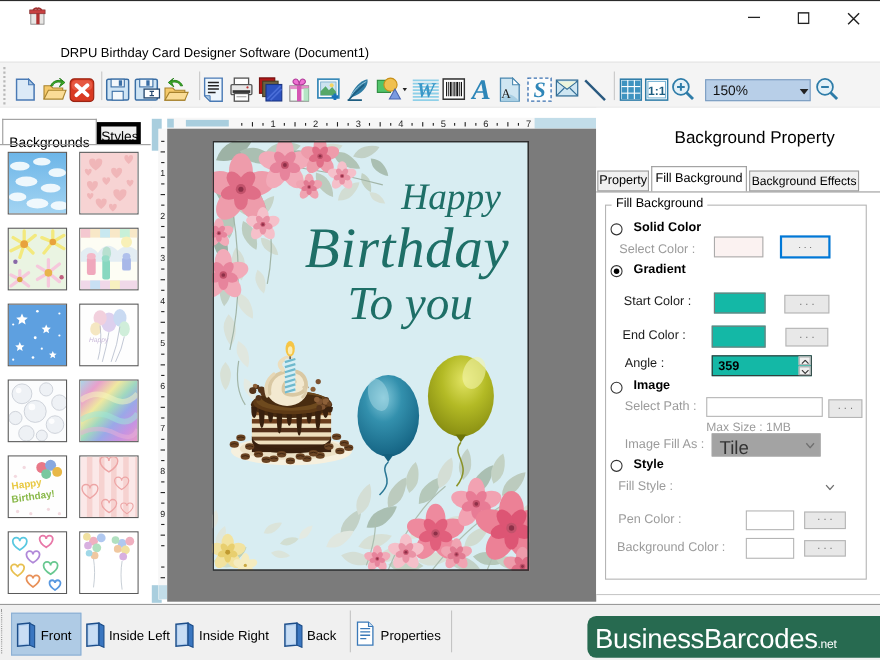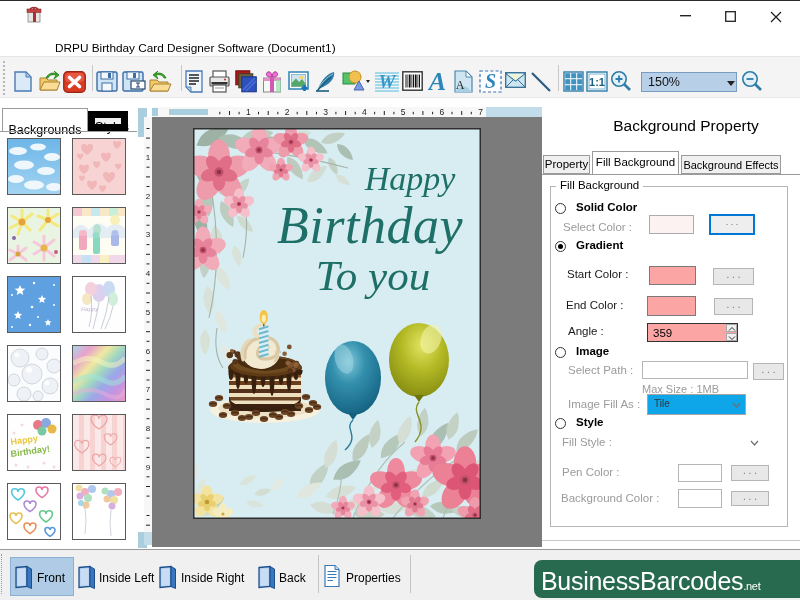--- a/index.html
+++ b/index.html
@@ -22,21 +22,21 @@
 
 #vscroll { left:138px; top:98px; width:9px; height:452px; background:#fff; }
 #vruler { left:144px; top:117px; width:8px; height:428px; background:#f5f5f5; }
 #hruler { left:152px; top:107px; width:390px; height:10px; background:#f8f8f8; }
 
 #canvas { left:152px; top:117px; width:390px; height:430px; background:#7b7b7b; }
 
 #rightpanel { left:542px; top:98px; width:290px; height:443px; background:#fff; border-bottom:1px solid #c8c8c8;}
 .rp-label { position:absolute; font-size:11.5px; color:#9b9b9b; }
 .rp-label-b { position:absolute; font-size:11.5px; color:#000; }
-.rp-box { position:absolute; background:#fca5a5; border:1px solid #7a7a7a; }
+.rp-box { position:absolute; background:#14b8a6; border:1px solid #7a7a7a;font-weight:bold; }
 .rp-btn { position:absolute; background:#e8e8e8; border:1px solid #b5b5b5; color:#777; font-size:10px; text-align:center; }
 .radio { position:absolute; width:11px; height:11px; border:1px solid #333; border-radius:50%; background:#fff; }
 
 #bottombar { left:0; top:549px; width:800px; height:51px; background:#f0f0f0; border-top:1px solid #9a9a9a; }
 .bb-item { position:absolute; top:7px; height:39px; font-size:12px; color:#000; }
 #banner { left:534px; top:560px; width:266px; height:38px; background:#276a50; border-radius:8px 0 0 8px; }
 </style>
 </head>
 <body>
 <div id="app">
@@ -219,21 +219,21 @@
         <path d="M14 14 L20 20" stroke="#2e7ca8" stroke-width="2.6"></path>
       </svg>
       <div class="abs" style="left:3px;top:4px;width:2px;height:34px;border-left:2px dotted #b8b8b8"></div>
     <div class="tsep" style="left:92px"></div>
     <div class="tsep" style="left:181px"></div>
     <div class="tsep" style="left:558px"></div>
   </div>
 
   <div class="abs" id="leftpanel">
     <div class="ltab" style="left:2px;top:10px;width:86px;height:23px;background:#fff;border:1px solid #9b9b9b;border-bottom:none;padding-top:14px">Backgrounds</div>
-    <div class="ltab" style="left:88px;top:13px;width:40px;height:20px;background:#f0f0f0;border:7px solid #000000;padding-top:2px">Styles</div>
+    <div class="ltab" style="left:88px;top:13px;width:40px;height:20px;background:#f0f0f0;border:4px solid #000000;padding-top:2px">Styles</div>
     <div class="abs" style="left:0;top:33px;width:137px;height:1px;background:#9b9b9b"></div>
 
     <div class="thumb" style="left:7px;top:40px">
       <svg width="52" height="55">
           <defs>
             <linearGradient id="sky" x1="0" y1="0" x2="0" y2="1">
               <stop offset="0" stop-color="#6db6e8"></stop>
               <stop offset="1" stop-color="#a3d4f2"></stop>
             </linearGradient>
           </defs>
@@ -920,21 +920,21 @@
         <path d="M1 0.5 L4 3.5 L7 0.5" fill="none" stroke="#333" stroke-width="1"></path>
       </svg>
 
     <div class="radio" style="left:13px;top:249px"></div>
     <div class="rp-label-b" style="left:34px;top:247px;font-weight:bold">Image</div>
     <div class="rp-label" style="left:26px;top:266px">Select Path :</div>
     <div class="abs" style="left:100px;top:263px;width:106px;height:18px;background:#fff;border:1px solid #b5b5b5"></div>
     <div class="rp-btn" style="left:211px;top:265px;width:31px;height:17px;line-height:11px">. . .</div>
     <div class="rp-label" style="left:100px;top:285px;font-size:11px">Max Size : 1MB</div>
     <div class="rp-label" style="left:26px;top:300px">Image Fill As :</div>
-    <div class="abs" style="left:105px;top:296px;width:99px;height:21px;background:#0ea5e9;border:1px solid #a5a5a5;font-size:10px;color:#333;padding:3px 0 0 6px">Tile</div>
+    <div class="abs" style="left:105px;top:296px;width:99px;height:21px;background:#a3a3a3;border:1px solid #a5a5a5;font-size:17px;color:#333;padding:3px 0 0 6px">Tile</div>
     <svg class="abs" style="left:190px;top:304px" width="9" height="6">
         <path d="M1 1 L4.5 5 L8 1" fill="none" stroke="#707070" stroke-width="1.2"></path>
       </svg>
 
     <div class="radio" style="left:13px;top:320px"></div>
     <div class="rp-label-b" style="left:34px;top:318px;font-weight:bold">Style</div>
     <div class="rp-label" style="left:20px;top:338px">Fill Style :</div>
     <svg class="abs" style="left:208px;top:342px" width="9" height="6">
         <path d="M1 1 L4.5 5 L8 1" fill="none" stroke="#707070" stroke-width="1.2"></path>
       </svg>

